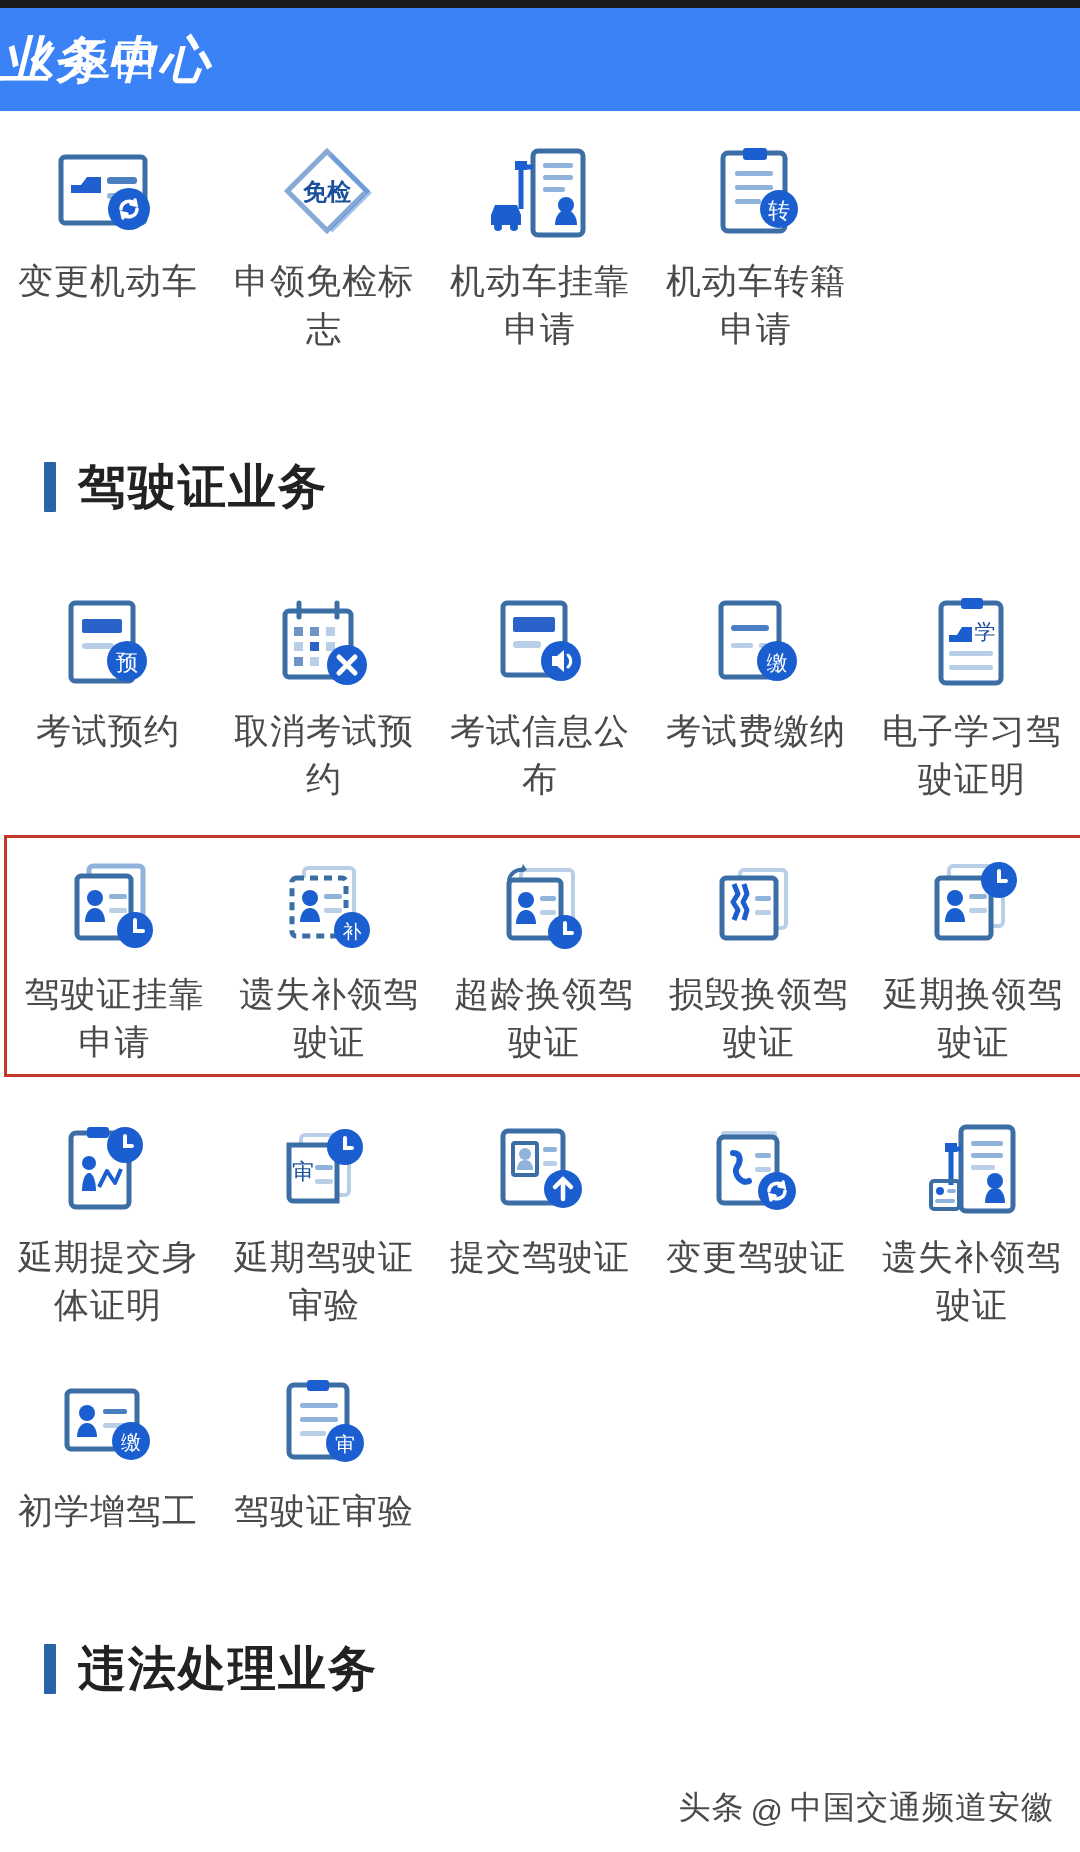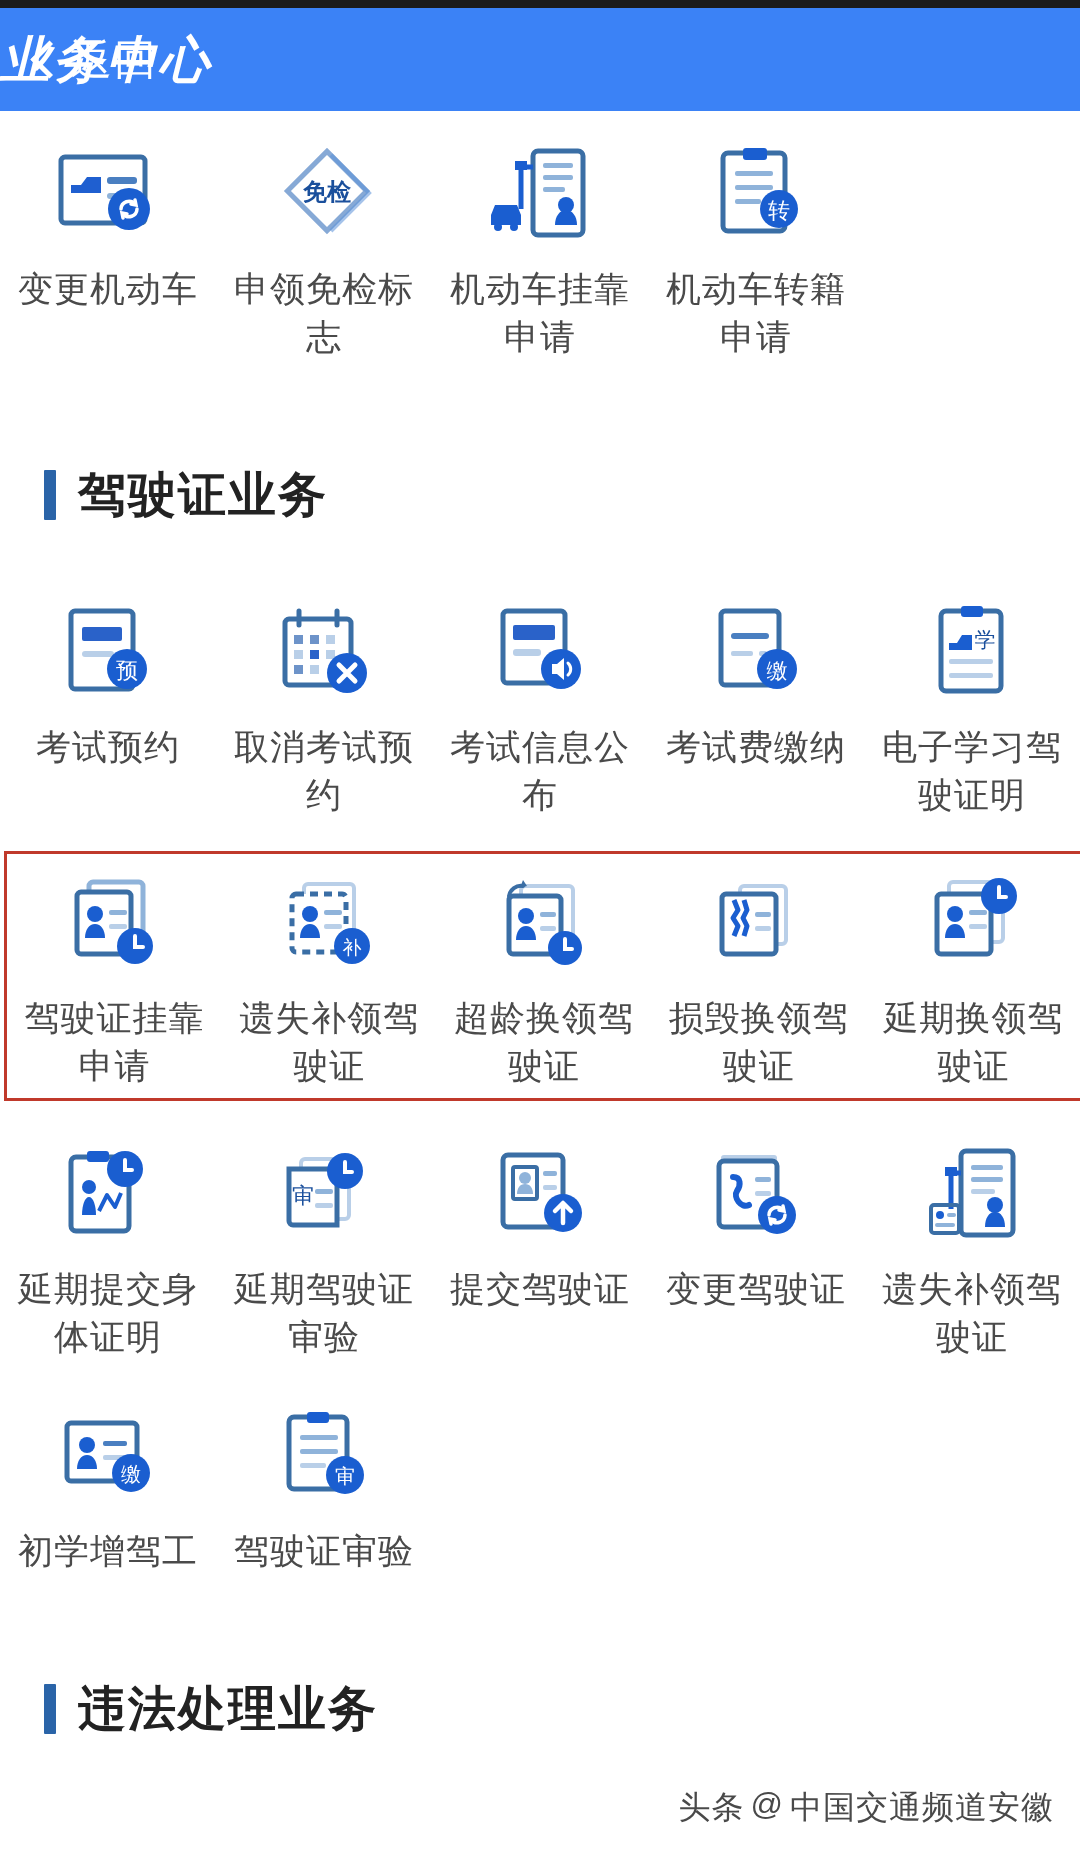--- a/index.html
+++ b/index.html
@@ -89,21 +89,21 @@
   }
   .cell .iconbox {
     width: 128px;
     height: 104px;
     position: relative;
     display: flex;
     align-items: center;
     justify-content: center;
   }
   .cell .caption {
-    margin-top: 18px;
+    margin-top: 10px;
     font-size: 35px;
     line-height: 48px;
     color: #4a4a4a;
     text-align: center;
     width: 190px;
     letter-spacing: 1px;
     word-break: break-all;
   }
 
   
@@ -142,21 +142,21 @@
 
   
   .watermark {
     position: absolute;
     right: 26px;
     bottom: 22px;
     font-size: 32px;
     color: #3a3a3a;
     letter-spacing: 1px;
     display: flex;
-    align-items: flex-start;
+    align-items: flex-end;
     gap: 6px;
     opacity: .92;
   }
 
   .page-wrap { position: relative; width: 1080px; height: 1852px; }
 
   
   svg { display: block; }
 </style>
 </head>

